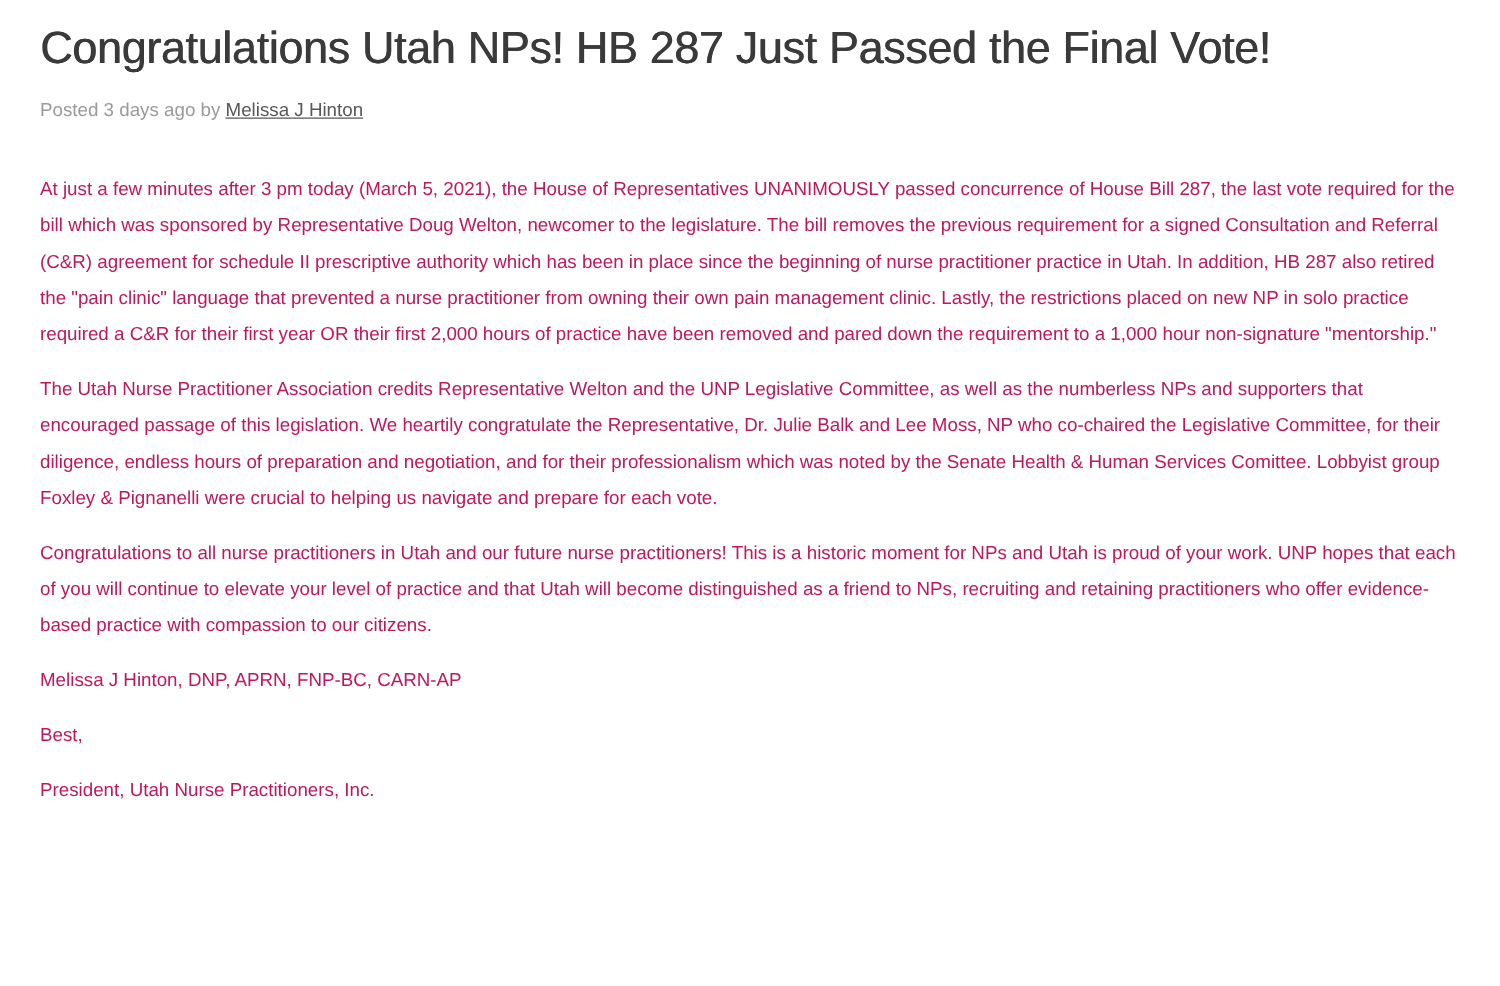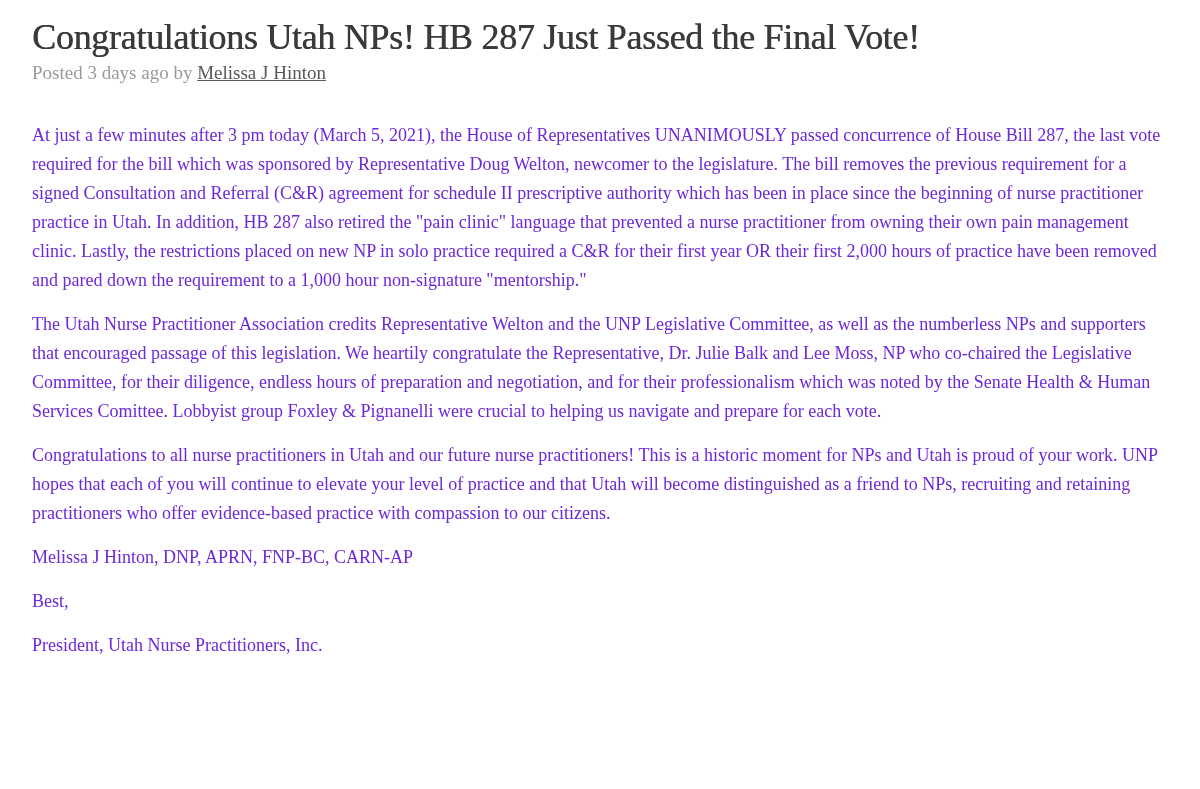--- a/index.html
+++ b/index.html
@@ -7,55 +7,54 @@
     padding: 0;
     background: #ffffff;
     font-family: "Liberation Sans", sans-serif;
   }
   .page {
     width: 1200px;
     height: 789px;
     box-sizing: border-box;
     background: #ffffff;
     overflow: hidden;
-    font-family: Liberation Serif, serif;
   }
   article.post {
     box-sizing: border-box;
     padding: 16px 32px 0 32px;
   }
   h1.post-title {
     margin: 0;
     font-size: 36px;
     line-height: 43px;
     font-weight: normal;
     letter-spacing: -0.3px;
     color: #3a3a3a;
     
     text-shadow: 0.5px 0 0 #3a3a3a;
   }
   .byline {
-    margin-top: 4px;
-    font-size: 19px;
+    margin-top: 20px;
+    font-size: 15px;
     line-height: 20px;
     color: #9a9a9a;
   }
   .byline a.author {
     color: #585858;
     text-decoration: underline;
     cursor: pointer;
   }
   .post-body {
     margin-top: 38px;
   }
   .post-body p {
     margin: 0 0 15px 0;
-    font-size: 18px;
+    font-size: 15px;
     line-height: 29px;
-    color: #6d28d9;
+    color: #be185d;
     max-width: 1136px;
   }
 </style>
 </head>
 <body>
 
 <div class="page">
   <article class="post">
 
     <header>

